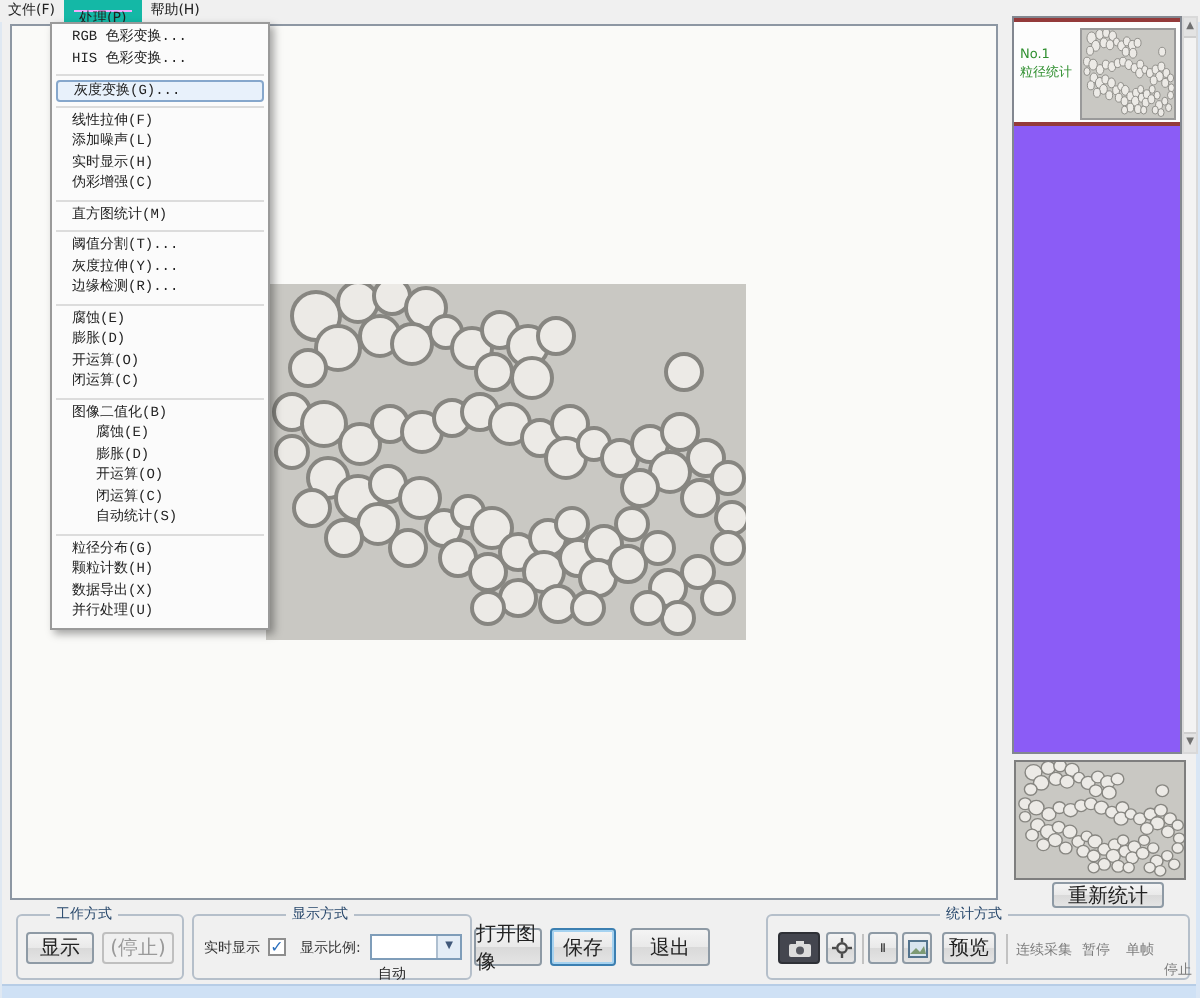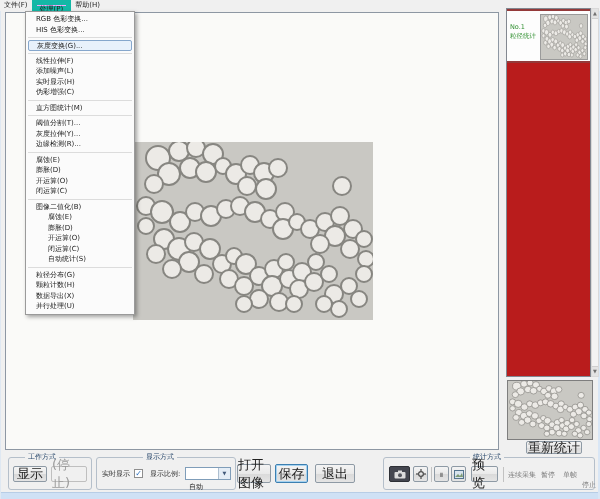--- a/index.html
+++ b/index.html
@@ -13,32 +13,32 @@
   .frame-left{left:0;top:0;width:1px;height:499px;background:#dfe8f2;}
 
   
   .menubar{left:0;top:0;width:600px;height:11px;background:#f0f0f0;display:flex;align-items:stretch;font-size:7px;}
   .menubar .mitem{padding:1px 4px;line-height:9px;cursor:default;}
   .menubar .mitem.active{background:#f0abfc;border:5px solid #14b8a6;padding:0 3px;}
 
   
   .dropdown{left:25px;top:11px;width:108px;background:#fbfbfb;border:1px solid #9a9a9a;
             box-shadow:2px 2px 4px rgba(0,0,0,.35);padding:2px 0;z-index:30;font-size:7px;}
-  .mi{height:10.5px;line-height:10.5px;padding:0 6px 0 10px;white-space:nowrap;box-sizing:border-box;cursor:default;}
+  .mi{height:10.5px;line-height:10.5px;padding:0 6px 0 10px;white-space:nowrap;box-sizing:border-box;cursor:default;font-family:Liberation Mono, monospace;}
   .mi.ind{padding-left:22px;}
   .mi.hl{background:#e8f1fb;border:1px solid #86a7cc;border-radius:2px;margin:0 2px;padding-left:8px;}
   .msep{height:1px;background:#dcdcdc;margin:2px 2px;}
 
   
   .main-panel{left:5px;top:12px;width:494px;height:438px;background:#fafaf8;border:1px solid #8d97a3;box-sizing:border-box;}
   .specimen{left:133px;top:142px;width:240px;height:178px;}
   .specimen svg{display:block;width:240px;height:178px;}
 
   
-  .side-list{left:506px;top:8px;width:85px;height:369px;background:#b91c1c;border:1px solid #828790;box-sizing:border-box;}
+  .side-list{left:506px;top:8px;width:85px;height:369px;background:#8b5cf6;border:1px solid #828790;box-sizing:border-box;}
   .sel-item{position:relative;height:54px;border-top:2px solid #943a3a;border-bottom:2px solid #943a3a;background:#fdfdfd;box-sizing:border-box;}
   .sel-text{position:absolute;left:3px;top:12px;width:32px;color:#2f8f2f;font-size:6.5px;line-height:9px;}
   .sel-thumb{position:absolute;right:2px;top:3px;width:46px;height:44px;border:1px solid #9a9a9a;overflow:hidden;}
   .sel-thumb svg{display:block;width:46px;height:44px;}
   .scrollbar{left:591px;top:8px;width:8px;height:369px;background:#f3f3f3;border:1px solid #d9d9d9;box-sizing:border-box;}
   .scr-btn{width:100%;height:9px;background:#e3e3e3;border-bottom:1px solid #cfcfcf;font-size:5px;line-height:9px;text-align:center;color:#707070;}
   .scr-btn.bottom{position:absolute;bottom:0;border-top:1px solid #cfcfcf;border-bottom:none;}
 
   .preview-thumb{left:507px;top:380px;width:84px;height:58px;border:1px solid #7e7e7e;overflow:hidden;background:#c9c8c3;}
   .preview-thumb svg{display:block;width:84px;height:58px;}
@@ -49,21 +49,21 @@
   .gbox .glabel{position:absolute;top:-5px;background:#f0f0f0;padding:0 3px;font-size:7px;color:#27476b;line-height:9px;}
   .g1{left:8px;top:457px;width:84px;height:33px;}
   .g1 .glabel{left:16px;}
   .g2{left:96px;top:457px;width:140px;height:33px;}
   .g2 .glabel{left:46px;}
   .g3{left:383px;top:457px;width:212px;height:33px;}
   .g3 .glabel{left:86px;}
 
   
   .btn{position:absolute;background:linear-gradient(to bottom,#f4f4f4,#e9e9e9 50%,#d9d9d9 50%,#e4e4e4);
-       border:1px solid #8e9aa5;border-radius:2px;font-size:13px;color:#222;
+       border:1px solid #8e9aa5;border-radius:2px;font-size:10px;color:#222;
        display:flex;align-items:center;justify-content:center;box-sizing:border-box;cursor:default;font-family:"DejaVu Sans",sans-serif;}
   .btn.disabled{color:#9a9a9a;border-color:#bfbfbf;background:#f0f0f0;}
   .btn.focused{border:1px solid #3c7fb1;box-shadow:0 0 0 1px #a5d2f0 inset;}
   .btn.dark{background:#44464f;border-color:#2e3036;}
 
   .lbl{position:absolute;font-size:7px;color:#333;line-height:9px;}
   .lbl.dim{color:#7d7d7d;}
 
   .checkbox{position:absolute;width:9px;height:9px;background:#fff;border:1px solid #8e8e8e;box-sizing:border-box;
             font-size:8px;line-height:7px;color:#2a6fbd;text-align:center;}

